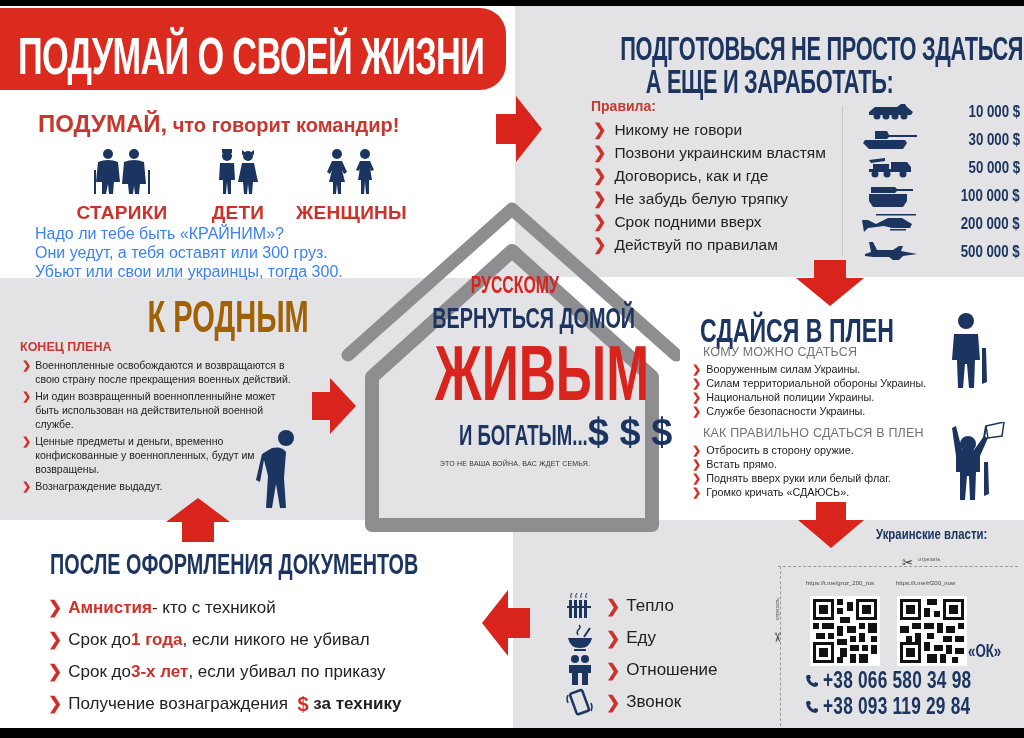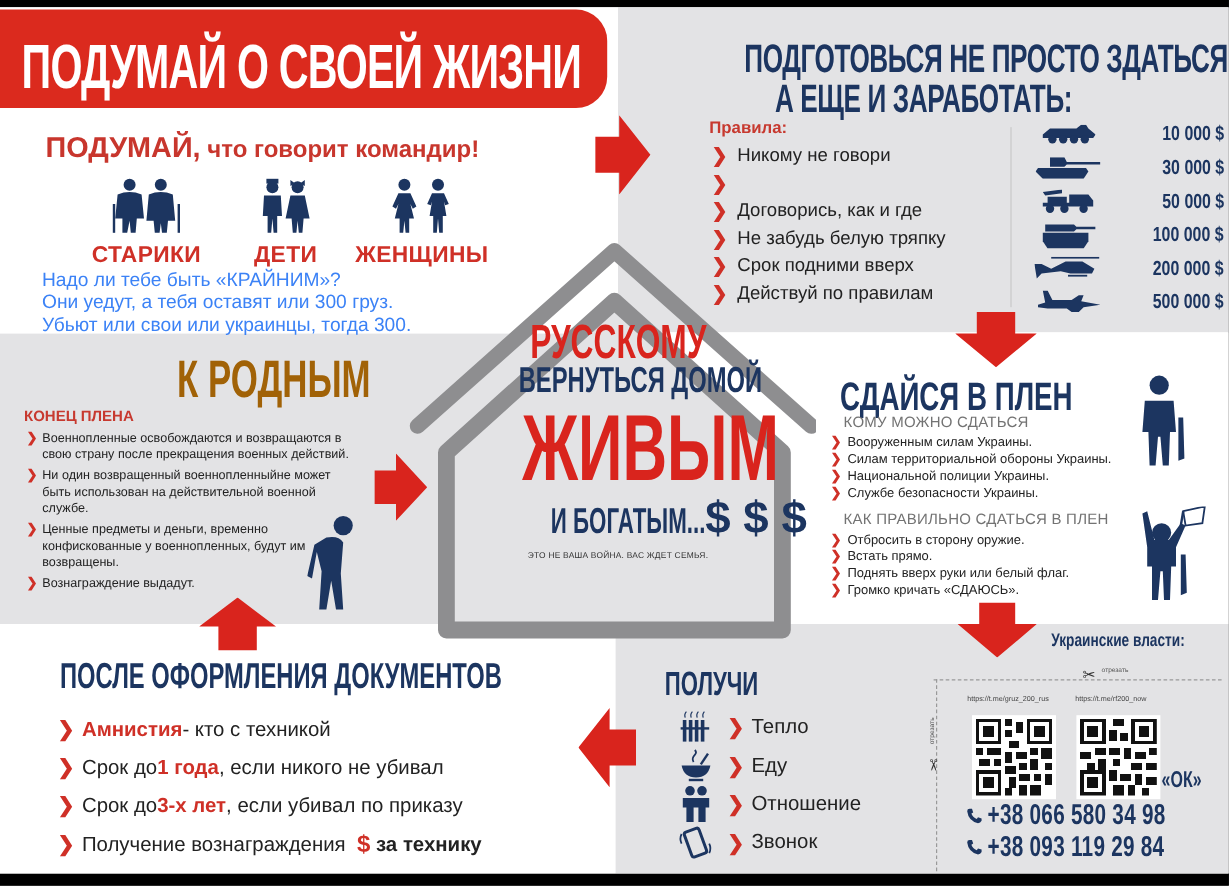--- a/index.html
+++ b/index.html
@@ -178,20 +178,21 @@
       <span>А ЕЩЕ И ЗАРАБОТАТЬ:</span>
     </div>
     <div class="rules-label">Правила:</div>
     <ul class="rules">
       <li>
           <span class="chev">❯</span>
           <span>Никому не говори</span>
         </li>
       <li>
           <span class="chev">❯</span>
+          <span>Позвони украинским властям</span>
         </li>
       <li>
           <span class="chev">❯</span>
           <span>Договорись, как и где</span>
         </li>
       <li>
           <span class="chev">❯</span>
           <span>Не забудь белую тряпку</span>
         </li>
       <li>
@@ -367,21 +368,21 @@
 
   <svg style="position:absolute;left:798px;top:496px;" width="66" height="46" viewBox="0 0 66 46">
       <path d="M18 0 H48 V18 H66 L33 46 L0 18 H18 Z" fill="#d9241d"></path>
     </svg>
 
   <svg class="house-wrap" viewBox="0 0 340 340">
     <path d="M8 160 L172 14 L336 160" fill="none" stroke="#8e8e90" stroke-width="13" stroke-linecap="round" stroke-linejoin="round"></path>
     <path d="M32 330 L32 182 L172 56 L312 182 L312 330 Z" fill="#e3e3e5" stroke="#8e8e90" stroke-width="14" stroke-linejoin="round"></path>
   </svg>
   <div class="house-text">
-    <span class="h-line red" style="font-size:40px;line-height:34px;"><span>РУССКОМУ</span></span>
+    <span class="h-line red" style="font-size:24px;line-height:34px;"><span>РУССКОМУ</span></span>
     <span class="h-line navy" style="font-size:30px;line-height:32px;"><span>ВЕРНУТЬСЯ ДОМОЙ</span></span>
     <span class="h-line red" style="font-size:78px;line-height:78px;"><span style="transform:scaleX(0.66);">ЖИВЫМ</span></span>
     <span class="h-line" style="line-height:40px;">
       <span class="navy" style="font-size:30px;transform:scaleX(0.62);transform-origin:right center;display:inline-block;">И БОГАТЫМ...</span><span class="navy" style="font-size:38px;transform:none;display:inline-block;">$ $ $</span>
     </span>
     <span style="display:block;font-size:7px;color:#333;margin-top:0px;letter-spacing:0.2px;">ЭТО НЕ ВАША ВОЙНА. ВАС ЖДЕТ СЕМЬЯ.</span>
   </div>
 
   <div class="after-title"><span>ПОСЛЕ ОФОРМЛЕНИЯ ДОКУМЕНТОВ</span></div>
   <ul class="after-list">
@@ -408,21 +409,20 @@
         <span style="white-space:pre;">Получение вознаграждения  </span>
         <span class="hl" style="font-size:20px;">$</span>
         <span style="white-space:pre;font-weight:bold;"> за технику</span>
       </li>
   </ul>
 
   <svg style="position:absolute;left:482px;top:584px;" width="48" height="66" viewBox="0 0 48 66">
       <path d="M48 18 H26 V0 L0 33 L26 66 V48 H48 Z" fill="#d9241d"></path>
     </svg>
 
-  <div class="poluchi"><span>ПОЛУЧИ</span></div>
   <ul class="get-list">
     <li>
       <span class="gi">
           <svg width="26" height="28" viewBox="0 0 26 28">
             <g fill="#1c3560">
               <rect x="2" y="8" width="3" height="18"></rect>
               <rect x="7" y="8" width="3" height="18"></rect>
               <rect x="12" y="8" width="3" height="18"></rect>
               <rect x="17" y="8" width="3" height="18"></rect>
               <rect x="0" y="14" width="24" height="2"></rect>

